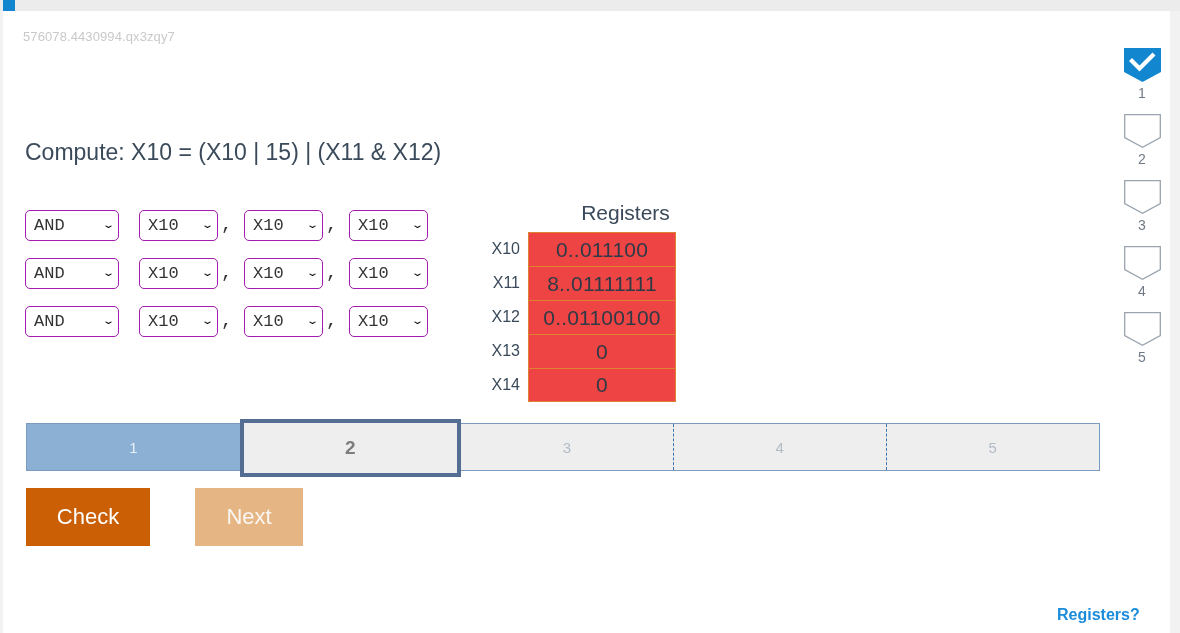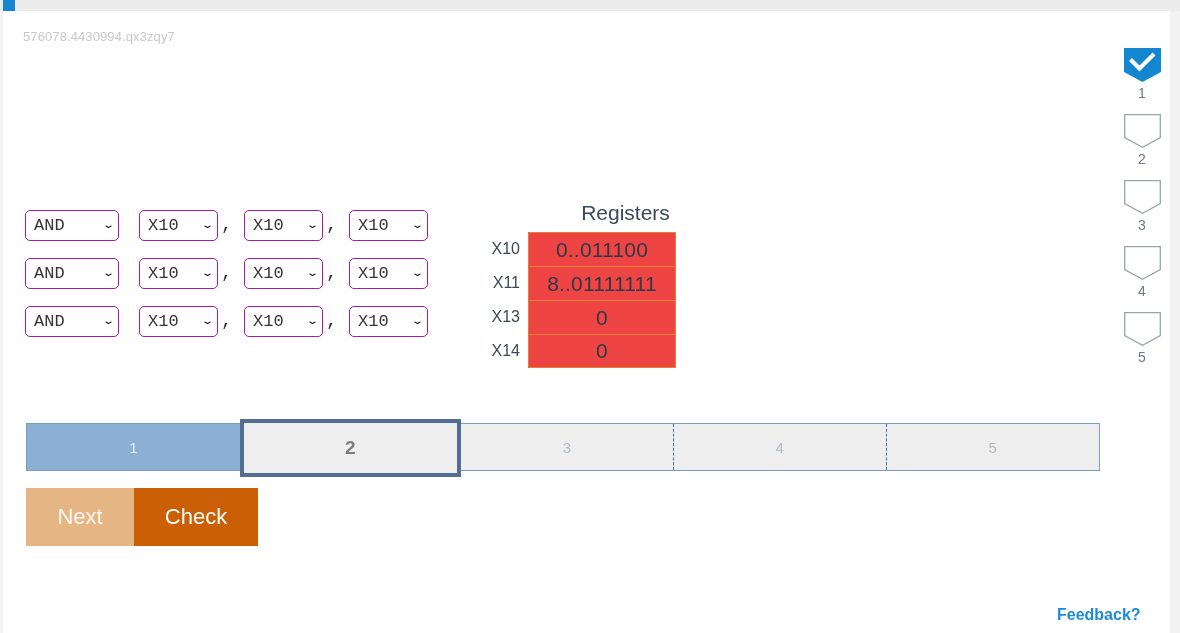--- a/index.html
+++ b/index.html
@@ -289,20 +289,21 @@
 
 <div id="top-strip"></div>
 <div id="top-left-square"></div>
 <div id="page-frame"></div>
 
 <div id="content">
 
   <div id="activity-id">576078.4430994.qx3zqy7</div>
 
 
+  <div id="prompt">Compute: X10 = (X10 | 15) | (X11 &amp; X12)</div>
 
   <div id="instructions">
 
     <div class="instr-row">
       <div class="sel op">
         <span class="sel-text">AND</span>
         <span class="caret">⌄</span>
       </div>
       <div class="sel reg">
         <span class="sel-text">X10</span>
@@ -369,20 +370,24 @@
 
     <div class="reg-row">
       <div class="reg-label">X10</div>
       <div class="reg-cell">0..011100</div>
     </div>
     <div class="reg-row">
       <div class="reg-label">X11</div>
       <div class="reg-cell">8..01111111</div>
     </div>
     <div class="reg-row">
+      <div class="reg-label">X12</div>
+      <div class="reg-cell">0..01100100</div>
+    </div>
+    <div class="reg-row">
       <div class="reg-label">X13</div>
       <div class="reg-cell">0</div>
     </div>
     <div class="reg-row">
       <div class="reg-label">X14</div>
       <div class="reg-cell">0</div>
     </div>
   </div>
 
   <div id="stepbar">
@@ -397,25 +402,25 @@
     </div>
     <div class="step pending dashed-left">
       <span>4</span>
     </div>
     <div class="step pending dashed-left">
       <span>5</span>
     </div>
   </div>
 
   <div id="buttons">
+    <button class="btn" id="check-button">Check</button>
     <button class="btn" id="next-button">Next</button>
-    <button class="btn" id="check-button">Check</button>
-  </div>
-
-  <div id="feedback-link">Feedback?</div>
+  </div>
+
+  <div id="feedback-link">Registers?</div>
 </div>
 
 <div id="levels">
 
   <div class="level">
     <div class="badge">
       <svg width="37" height="34" viewBox="0 0 37 34" aria-hidden="true">
         <path d="M0 0 H37 V24 L18.5 34 L0 24 Z" fill="#1287d0"></path>
         <path d="M8 13 L15.5 20.5 L28.5 7.5" stroke="#ffffff" stroke-width="4.2" fill="none" stroke-linecap="square"></path>
       </svg>

